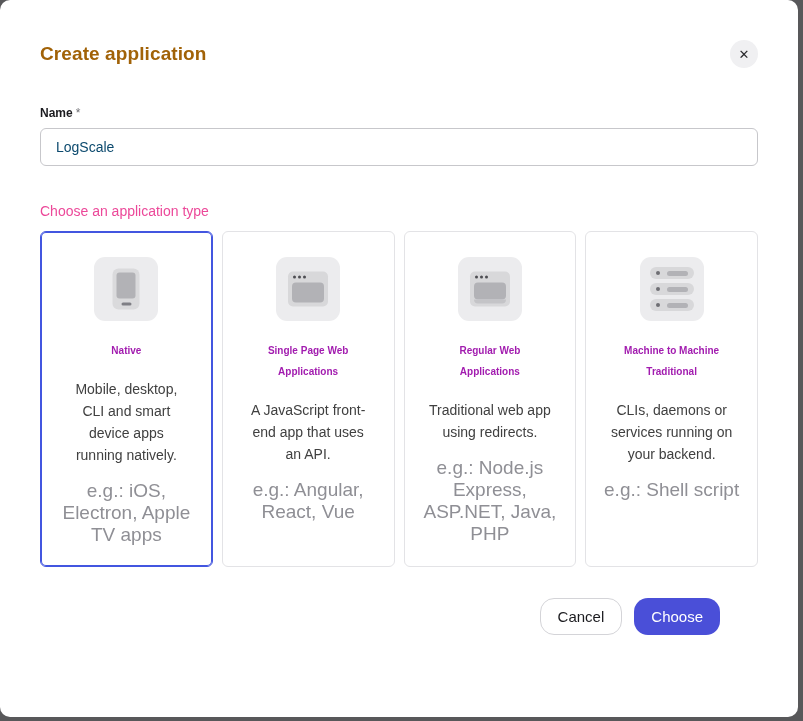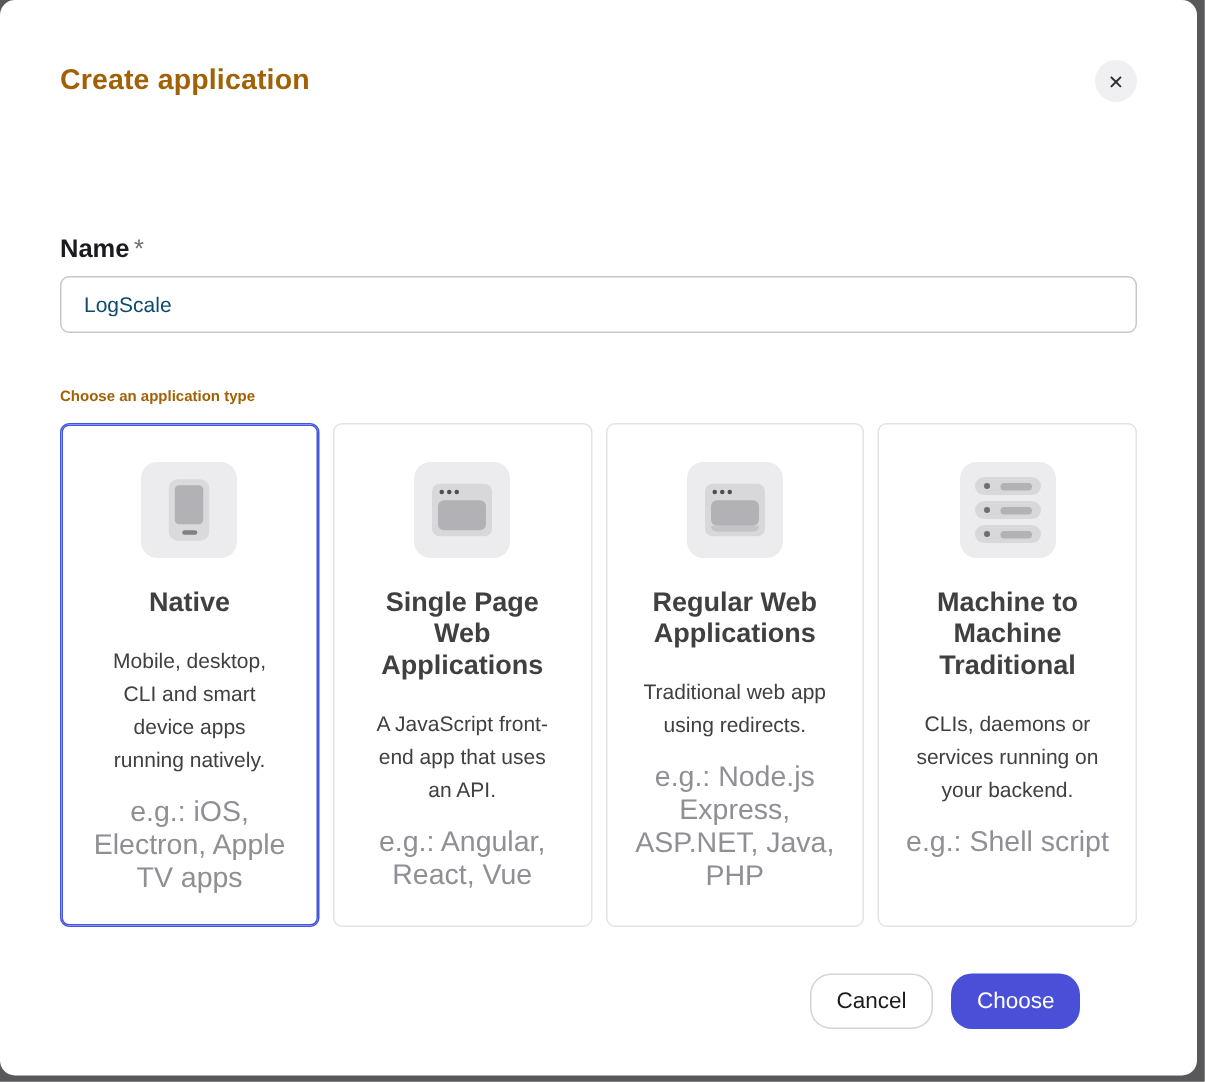--- a/index.html
+++ b/index.html
@@ -9,33 +9,33 @@
     border-radius:10px;font-family:"Liberation Sans",sans-serif;color:#1b1b1f;
   }
   
   .header{display:flex;justify-content:space-between;align-items:center;padding:40px 40px 0 40px;}
   .title{font-size:19px;font-weight:700;color:#a16207;letter-spacing:.1px;}
   .close-btn{width:28px;height:28px;border-radius:50%;background:#f0f0f2;border:none;
     display:flex;align-items:center;justify-content:center;cursor:pointer;padding:0;}
   .close-btn span{font-size:13px;line-height:1;color:#2a2a2e;font-family:inherit;}
   
   .body{padding:0 40px;}
-  .field-label{margin-top:88px;font-size:17px;font-weight:600;color:#1b1b1f;}
+  .field-label{margin-top:38px;font-size:12px;font-weight:600;color:#1b1b1f;}
   .req{color:#6f6f74;font-weight:400;margin-left:3px;}
   .name-input{display:block;margin-top:8px;width:100%;height:38px;border:1px solid #c7c7cb;
     border-radius:6px;padding:0 15px;font-size:14px;color:#0c4a6e;font-family:inherit;outline:none;background:#fff;}
   .help{margin-top:10px;font-size:14px;color:#8f8f95;}
-  .type-label{margin-top:37px;font-size:10px;font-weight:700;color:#a16207;}
+  .type-label{margin-top:37px;font-size:14px;font-weight:400;color:#ec4899;}
   
   .cards{margin-top:12px;display:flex;gap:9px;}
   .card{flex:1;height:336px;border:1px solid #e3e3e6;border-radius:6px;background:#fff;
     text-align:center;padding:25px 10px 0;cursor:pointer;}
   .card.selected{border-color:var(--selected_border);box-shadow:inset 0 0 0 1px var(--selected_border);}
   .tile{width:64px;height:64px;background:#ececee;border-radius:11px;margin:0 auto;position:relative;}
-  .card-title{max-width:112px;margin:19px auto 0;font-size:18px;font-weight:600;color:#404040;line-height:21px;}
+  .card-title{max-width:112px;margin:19px auto 0;font-size:10px;font-weight:600;color:#a21caf;line-height:21px;}
   .card-desc{max-width:122px;margin:17px auto 0;font-size:14px;color:#404040;line-height:22px;}
   .card-ex{max-width:136px;margin:14px auto 0;font-size:19px;color:#8f8f95;line-height:22px;}
   
   .icon-phone{position:absolute;left:50%;top:50%;transform:translate(-50%,-50%);width:27px;height:41px;background:#dadadc;border-radius:6px;}
   .icon-phone .screen{position:absolute;left:4px;right:4px;top:4px;height:26px;background:#b2b2b6;border-radius:3px;}
   .icon-phone .home{position:absolute;left:50%;transform:translateX(-50%);bottom:4px;width:10px;height:3px;background:#7f7f85;border-radius:2px;}
   .icon-browser{position:absolute;left:50%;top:50%;transform:translate(-50%,-50%);width:40px;height:35px;background:#d8d8da;border-radius:5px;}
   .icon-browser .dots{position:absolute;top:4px;left:5px;display:flex;gap:2px;}
   .icon-browser .dots span{width:3px;height:3px;border-radius:50%;background:#4d4d52;}
   .icon-browser .win{position:absolute;left:4px;right:4px;top:11px;bottom:4px;background:#b2b2b6;border-radius:4px;}

